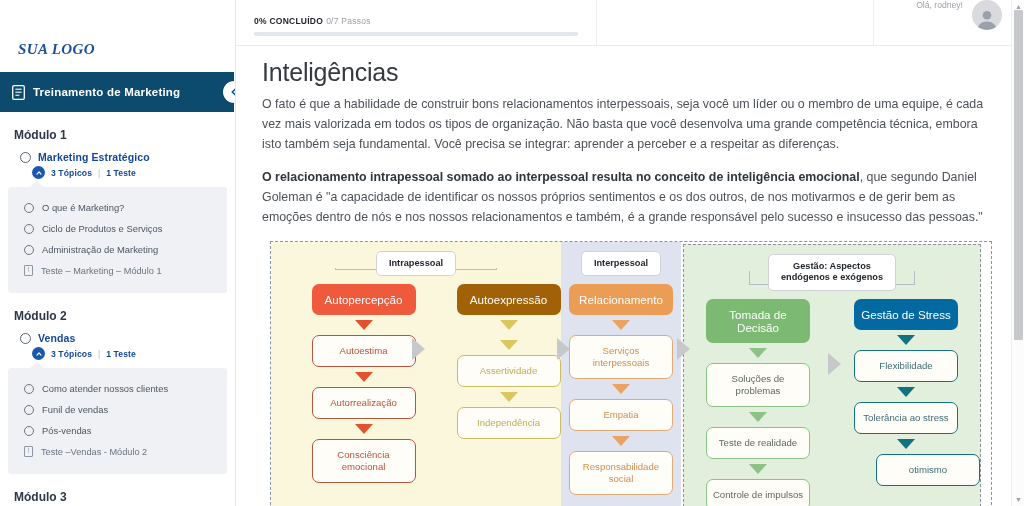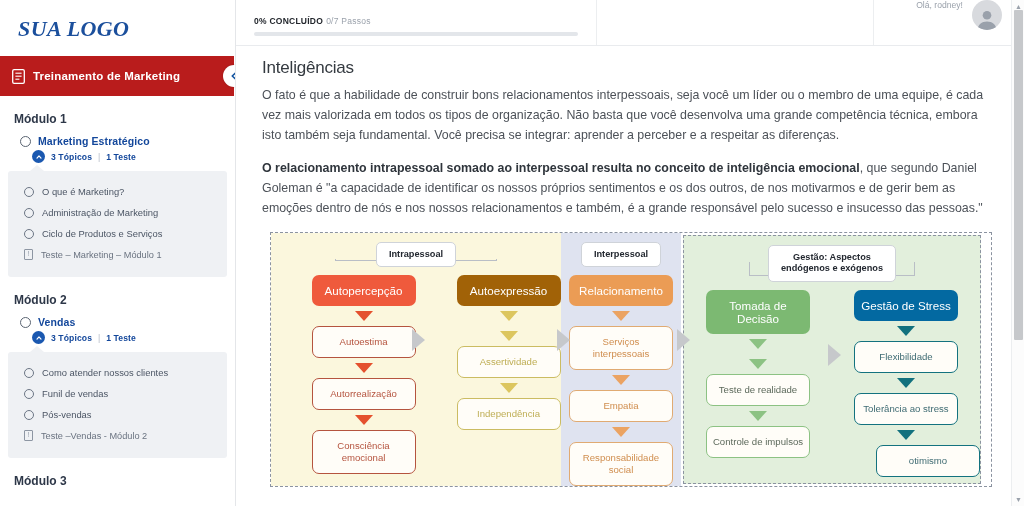--- a/index.html
+++ b/index.html
@@ -15,31 +15,32 @@
   
   .sidebar {
     width: 236px; height: 506px;
     background: #ffffff;
     border-right: 1px solid #e4e6e9;
     position: relative;
     flex: 0 0 236px;
     overflow: hidden;
   }
   .logo {
-    padding: 16px 0 14px 18px;
+    padding: 5px 0 14px 18px;
     font-family: "Liberation Serif", serif;
     font-style: italic;
     font-weight: bold;
-    font-size: 22px;
+    font-size: 15px;
     letter-spacing: .4px;
     color: #1b4f9c;
+    margin-top: 36px;
   }
   .course-bar {
     position: relative;
-    background: #b91c1c;
+    background: #0c4a6e;
     height: 40px;
     display: flex;
     align-items: center;
     padding: 0 12px;
     gap: 8px;
     width: 234px;
   }
   .course-bar .doc-icon { width: 13px; height: 15px; flex: 0 0 13px; }
   .course-title {
     color: #ffffff;
@@ -180,21 +181,21 @@
     width: 30px; height: 30px; border-radius: 50%;
     background: #d8dade;
     display: flex; align-items: flex-end; justify-content: center;
     overflow: hidden;
     cursor: pointer;
   }
   .avatar svg { width: 22px; height: 22px; }
 
   .content { padding: 12px 28px 0 26px; }
   .page-title {
-    font-size: 17px;
+    font-size: 25px;
     font-weight: normal;
     color: #343a40;
     letter-spacing: -.2px;
     margin-bottom: 7px;
   }
   .para {
     font-size: 12.4px;
     line-height: 1.62;
     color: #4c5158;
     margin-bottom: 13px;
@@ -361,25 +362,25 @@
       <span class="meta-text">1 Teste</span>
     </div>
 
     <div class="topic-panel">
       <div class="topic-row">
         <span class="topic-circle"></span>
         <span class="topic-label">O que é Marketing?</span>
       </div>
       <div class="topic-row">
         <span class="topic-circle"></span>
+        <span class="topic-label">Ciclo de Produtos e Serviços</span>
+      </div>
+      <div class="topic-row">
+        <span class="topic-circle"></span>
         <span class="topic-label">Administração de Marketing</span>
-      </div>
-      <div class="topic-row">
-        <span class="topic-circle"></span>
-        <span class="topic-label">Ciclo de Produtos e Serviços</span>
       </div>
       <div class="topic-row">
         <span class="quiz-icon">!</span>
         <span class="quiz-label">Teste – Marketing – Módulo 1</span>
       </div>
     </div>
 
     <div class="module-head">Módulo 2</div>
     <div class="lesson-row">
       <span class="circle-o"></span>
@@ -500,20 +501,21 @@
             <div class="dcol-group grp-gestao" style="background: rgb(226, 239, 220);">
               <div style="display: flex; flex-direction: column; width: 100%;">
                 <div class="grp-header">
                   <div class="bracket"></div>
                   <div class="grp-label">Gestão: Aspectos<br>endógenos e exógenos</div>
                 </div>
                 <div style="display: flex;">
                   <div class="dcol">
                     <div class="chip" style="background: rgb(124, 185, 114);">Tomada de Decisão</div>
                     <div class="arrow-down" style="border-top-color: rgb(140, 194, 131);"></div>
+                    <div class="subbox" style="border-color: rgb(140, 194, 131); color: rgb(93, 106, 92);">Soluções de problemas</div>
                     <div class="arrow-down" style="border-top-color: rgb(140, 194, 131);"></div>
                     <div class="subbox" style="border-color: rgb(140, 194, 131); color: rgb(93, 106, 92);">Teste de realidade</div>
                     <div class="arrow-down" style="border-top-color: rgb(140, 194, 131);"></div>
                     <div class="subbox" style="border-color: rgb(140, 194, 131); color: rgb(93, 106, 92);">Controle de impulsos</div>
                     <span class="arrow-right"></span>
                   </div>
                   <div class="dcol">
                     <div class="chip" style="background: #0369a1;">Gestão de Stress</div>
                     <div class="arrow-down" style="border-top-color: rgb(18, 113, 126);"></div>
                     <div class="subbox" style="border-color: rgb(19, 114, 127); color: rgb(63, 107, 115);">Flexibilidade</div>

